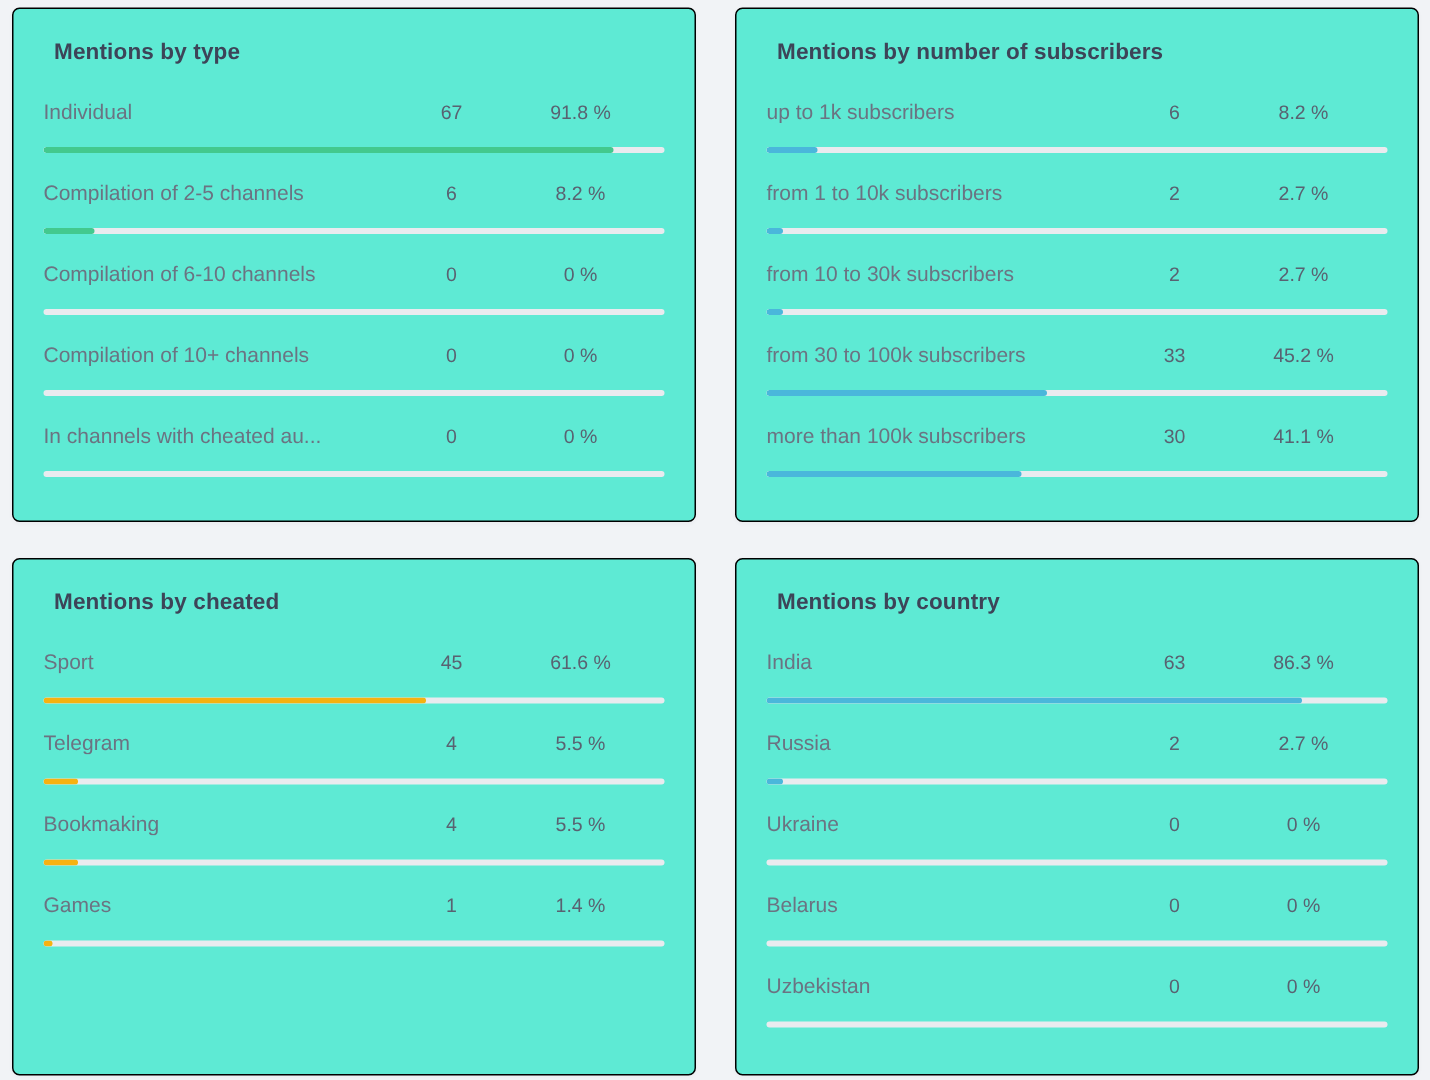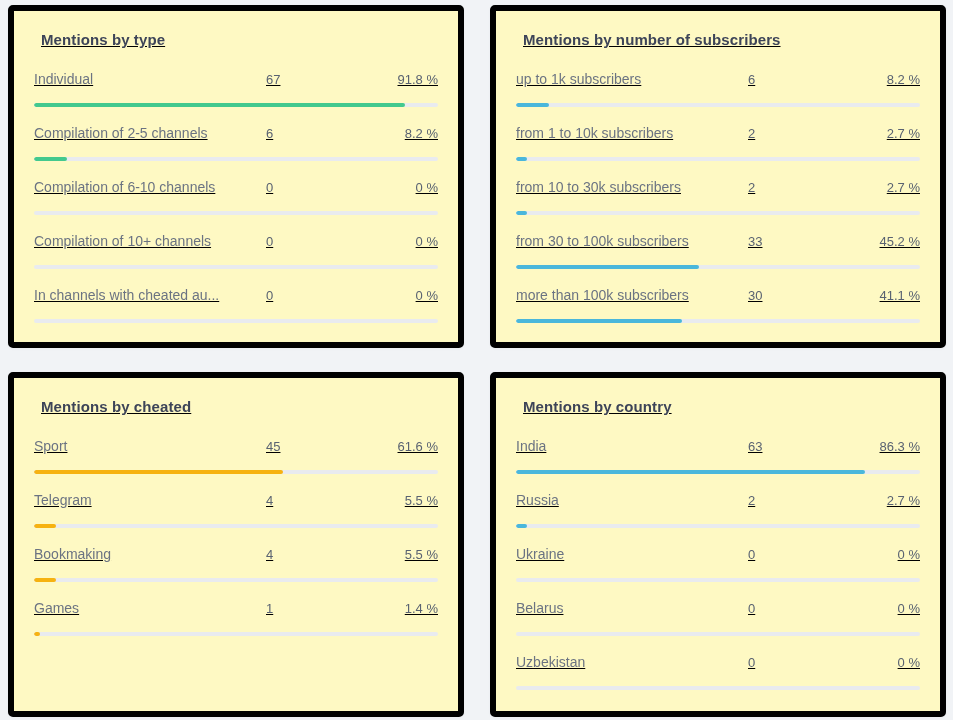--- a/index.html
+++ b/index.html
@@ -12,27 +12,26 @@
   .page {
     width: 953px; height: 720px;
     padding: 5px 7px 3px 8px;
     display: grid;
     grid-template-columns: 1fr 1fr;
     grid-template-rows: 343px 345px;
     column-gap: 26px;
     row-gap: 24px;
   }
   .card {
-    background: #fef9c3;
-    border: 6px solid #000000;
+    background: #5eead4;
+    border: 1px solid #000000;
     border-radius: 5px;
     box-shadow: 0 1px 3px rgba(40,50,70,0.04);
     padding: 18px 20px 20px 20px;
     overflow: hidden;
-    text-decoration: underline;
   }
   .card-title {
     font-size: 15px;
     font-weight: bold;
     color: #3d4458;
     letter-spacing: 0.1px;
     margin: 2px 0 0 7px;
   }
   .rows { margin-top: 23px; }
   .row { margin-bottom: 18px; }
@@ -44,27 +43,27 @@
   .row-label {
     flex: 1;
     font-size: 14px;
     color: #6b7382;
     white-space: nowrap;
     overflow: hidden;
     text-overflow: ellipsis;
   }
   .row-count {
     width: 60px;
-    text-align: left;
+    text-align: center;
     font-size: 13px;
     color: #596271;
   }
   .row-pct {
     width: 112px;
-    text-align: right;
+    text-align: center;
     font-size: 13px;
     color: #596271;
   }
   .bar {
     margin-top: 12px;
     height: 4px;
     border-radius: 2px;
     background: #e9ebef;
     overflow: hidden;
   }

